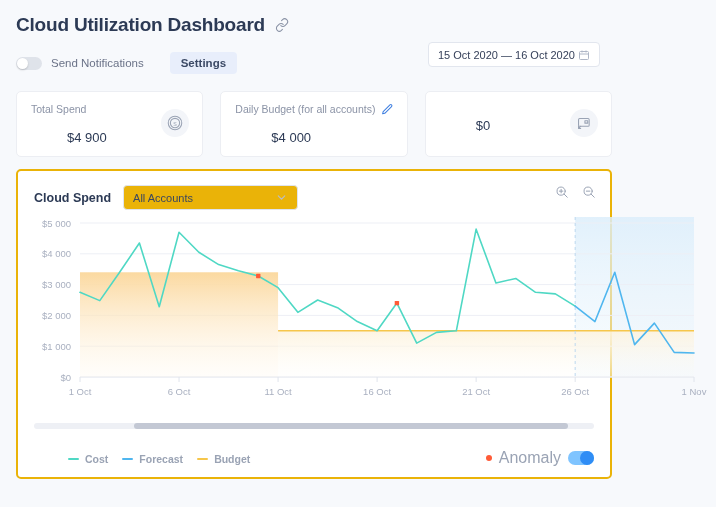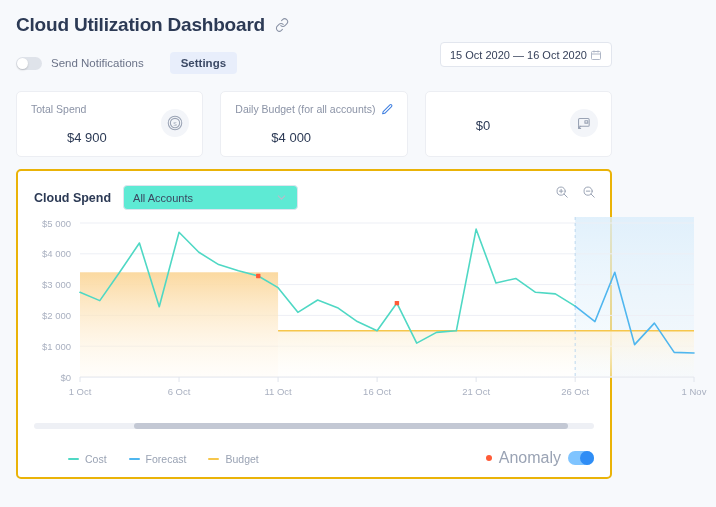--- a/index.html
+++ b/index.html
@@ -16,52 +16,52 @@
   .title-row{display:flex;align-items:center;gap:10px;padding:14px 4px 0 4px;}
   .page-title{font-size:19px;font-weight:bold;color:#2c3a55;letter-spacing:-.2px;}
   .link-icon{color:#8a93a6;display:flex;align-items:center;cursor:pointer;}
 
   .controls-row{display:flex;align-items:center;padding:12px 4px 0 4px;position:relative;height:30px;}
   .toggle{width:26px;height:13px;border-radius:7px;background:#dfe3ea;position:relative;cursor:pointer;flex:none;}
   .toggle .knob{position:absolute;left:1px;top:1px;width:11px;height:11px;border-radius:50%;background:#fff;box-shadow:0 1px 2px rgba(0,0,0,.18);}
   .toggle-label{font-size:11.5px;color:#6b7388;margin-left:9px;}
   .settings-btn{margin-left:26px;background:#e8eefb;color:#3c4a66;font-size:11.5px;font-weight:bold;
     border:none;border-radius:4px;padding:5px 11px;cursor:pointer;font-family:inherit;text-align:center;}
-  .daterange{position:absolute;right:4px;top:6px;width:172px;height:25px;background:#fff;border:1px solid #e2e6ee;
+  .daterange{position:absolute;right:16px;top:6px;width:172px;height:25px;background:#fff;border:1px solid #e2e6ee;
     border-radius:4px;display:flex;align-items:center;padding:0 9px;box-sizing:border-box;cursor:pointer;}
   .daterange-text{font-size:11px;color:#36415a;flex:1;}
   .cal-icon{color:#aeb6c6;display:flex;}
 
   
   .cards{display:flex;gap:17px;margin-top:13px;padding:0 4px;}
   .card{flex:1;background:#fff;border:1px solid #eceef3;border-radius:5px;height:66px;position:relative;
     padding:11px 14px;box-sizing:border-box;}
   .card-label{font-size:10.5px;color:#8b93a6;}
   .card-value{font-size:13px;color:#2c3a55;margin-top:15px;margin-left:36px;}
   .card-badge{position:absolute;right:13px;top:17px;width:28px;height:28px;border-radius:50%;
     background:#f3f5f9;display:flex;align-items:center;justify-content:center;color:#9aa3b4;}
   .card-edit{position:absolute;right:13px;top:11px;color:#3f7fe0;cursor:pointer;display:flex;}
 
   
   .panel{margin:12px 4px 0 4px;background:#fff;border:2px solid #eab308;border-radius:5px;
     height:310px;position:relative;box-sizing:border-box;}
   .panel-head{display:flex;align-items:center;padding:14px 16px 0 16px;position:relative;}
   .panel-title{font-size:12.5px;font-weight:bold;color:#2c3a55;margin-right:12px;}
-  .select{width:175px;height:25px;border:1px solid #dfe4ee;border-radius:4px;background:#5eead4;
+  .select{width:175px;height:25px;border:1px solid #dfe4ee;border-radius:4px;background:#eab308;
     display:flex;align-items:center;padding:0 9px;box-sizing:border-box;cursor:pointer;}
   .select-text{font-size:11px;color:#3a4760;flex:1;}
   .chev{color:#b6bdcb;display:flex;}
   .zoom-btns{position:absolute;right:14px;top:14px;display:flex;gap:13px;}
   .zbtn{color:#9aa3b4;cursor:pointer;display:flex;}
 
   .plot{position:absolute;left:0;top:44px;width:100%;height:190px;}
   .scroller{position:absolute;left:16px;right:16px;top:252px;height:6px;background:#eef0f5;border-radius:3px;cursor:pointer;}
   .scroll-thumb{position:absolute;left:100px;width:434px;top:0;height:6px;background:#c3c8d4;border-radius:3px;cursor:grab;}
 
-  .legend{position:absolute;left:50px;top:282px;display:flex;gap:22px;align-items:flex-start;}
+  .legend{position:absolute;left:50px;top:282px;display:flex;gap:14px;align-items:flex-start;font-weight:bold;}
   .lg{display:flex;align-items:center;gap:6px;cursor:pointer;}
   .lg .bar{width:11px;height:2.5px;border-radius:2px;}
   .lg span{font-size:10.5px;color:#9aa3b4;}
   .anom{position:absolute;right:16px;top:278px;display:flex;align-items:center;gap:7px;}
   .anom .dot{width:6px;height:6px;border-radius:50%;background:#ff5b37;}
   .anom .txt{font-size:16px;color:#9aa3b4;}
   .anom-toggle{width:26px;height:14px;border-radius:7px;background:#7fc4ff;position:relative;cursor:pointer;}
   .anom-toggle .knob{position:absolute;right:0px;top:0px;width:14px;height:14px;border-radius:50%;background:#2f8df5;}
 
   text{font-family:"Liberation Sans", sans-serif;}

